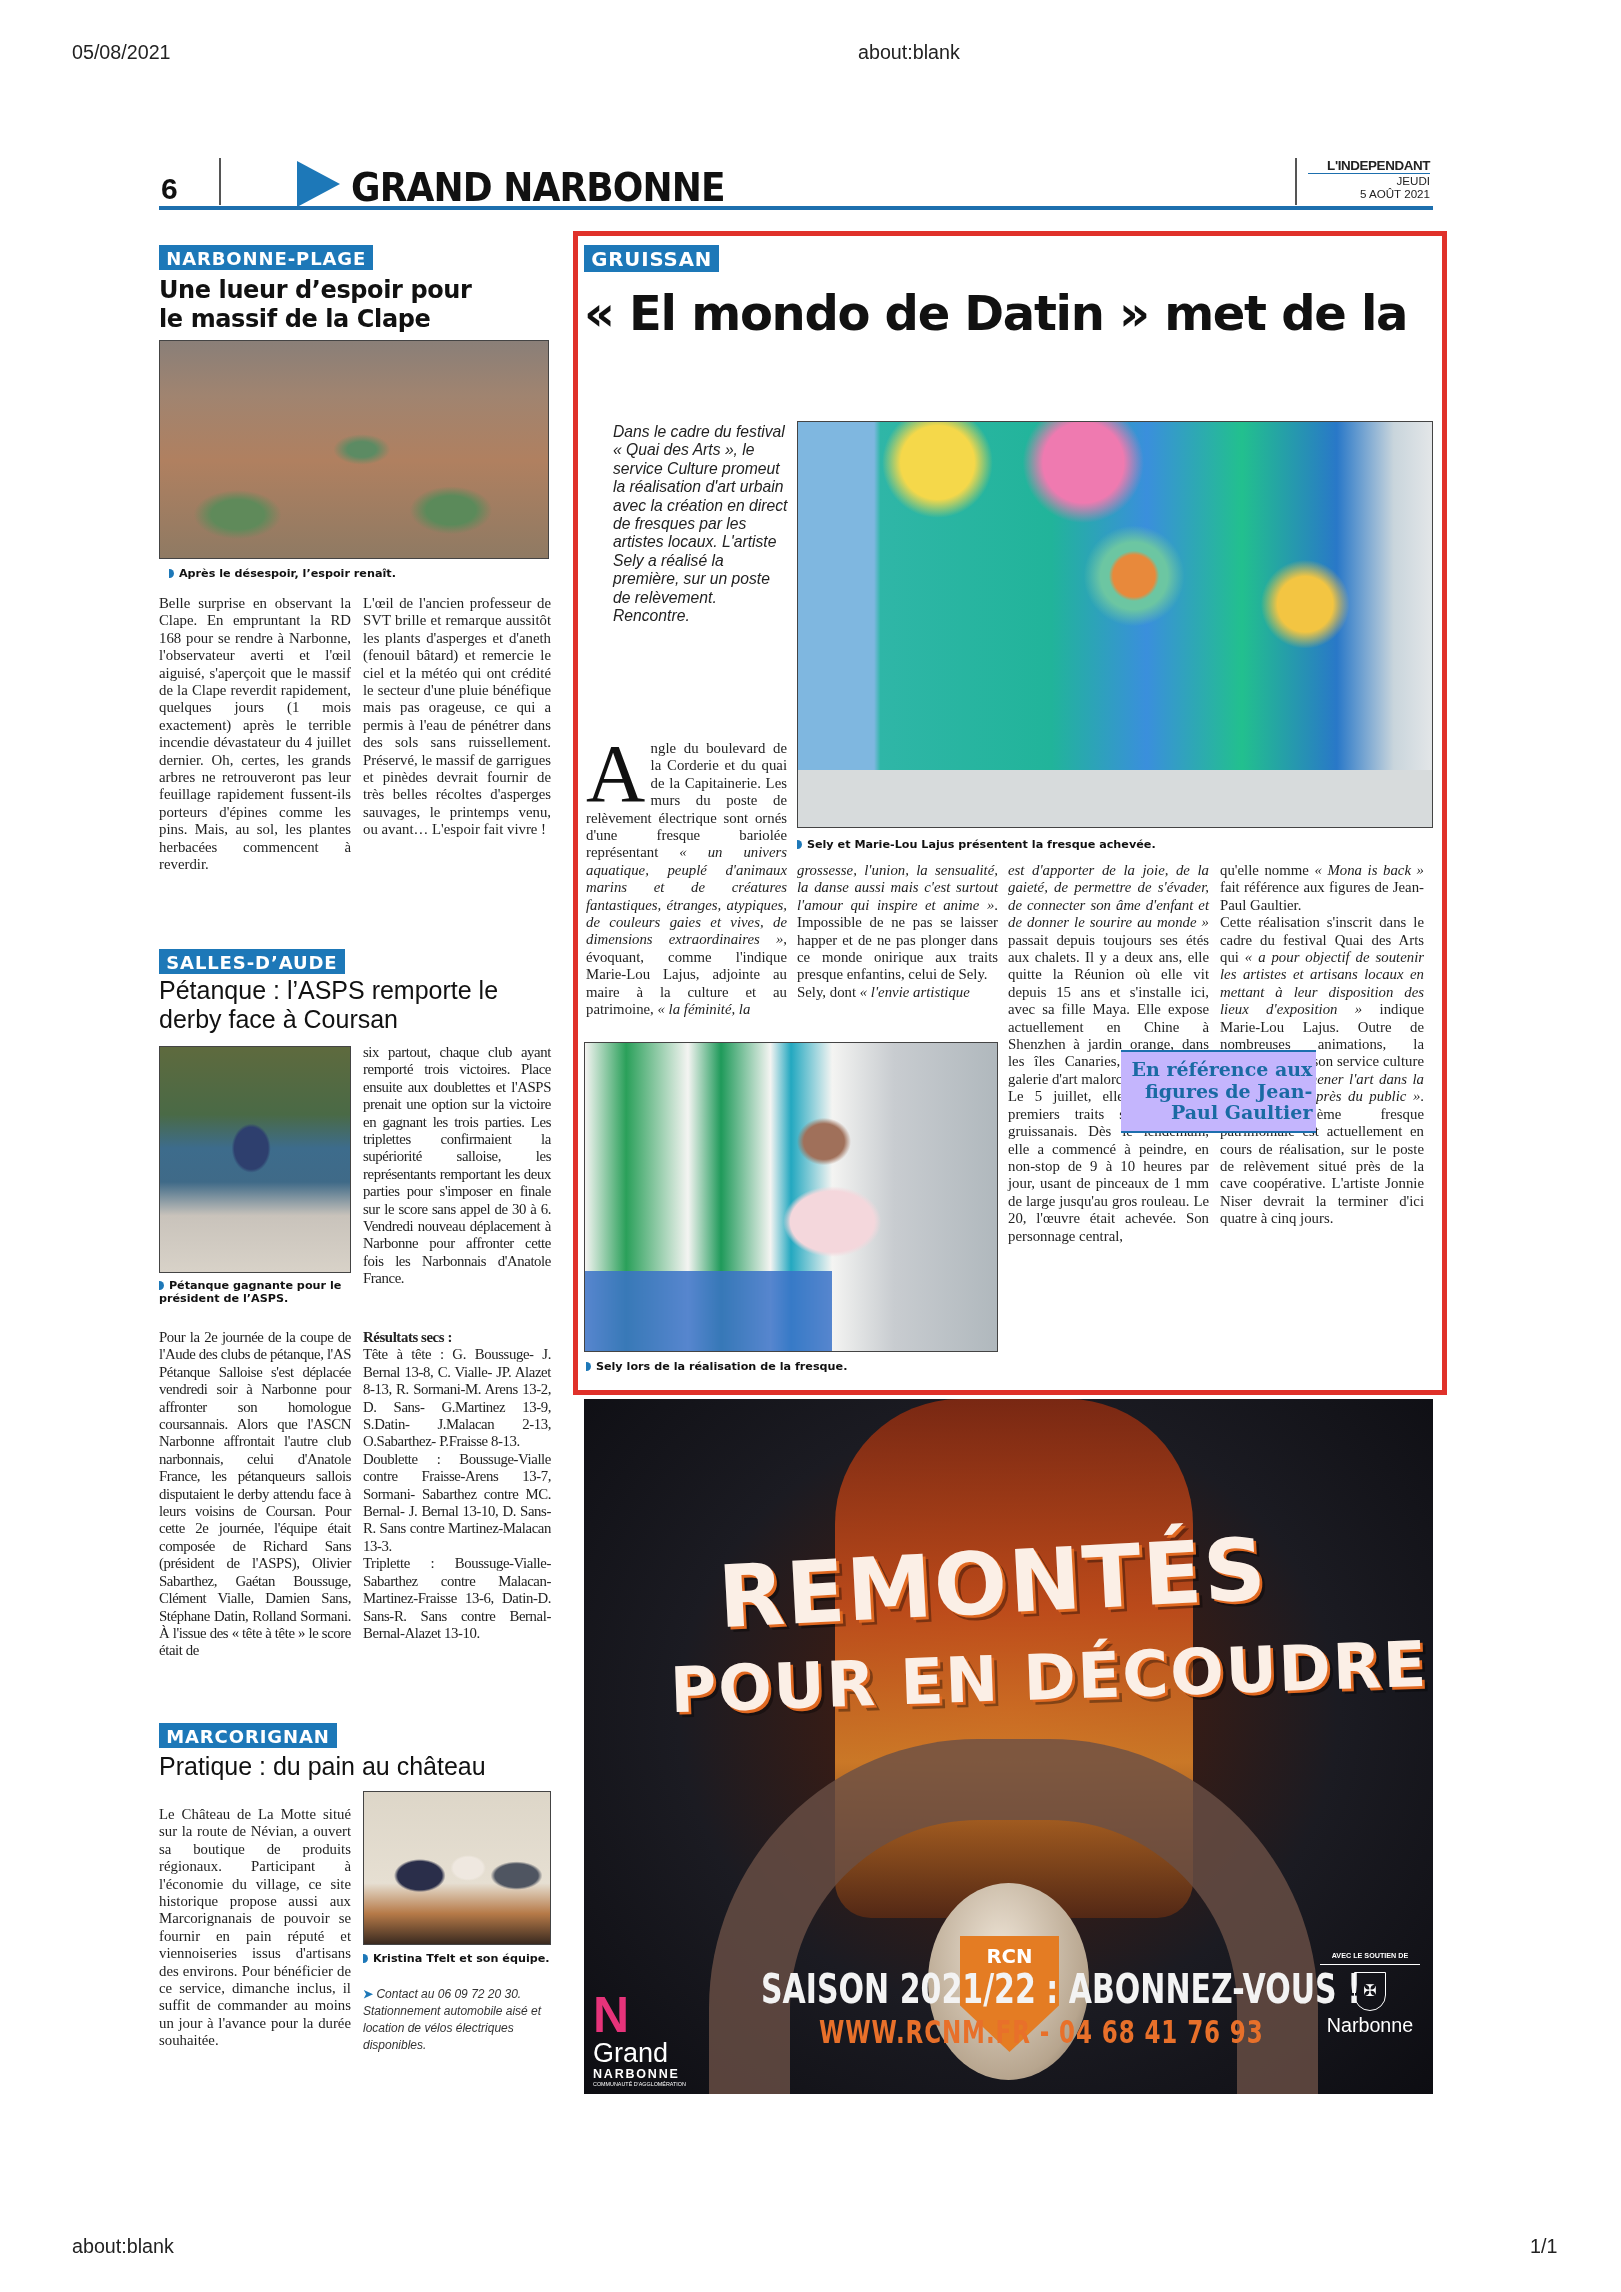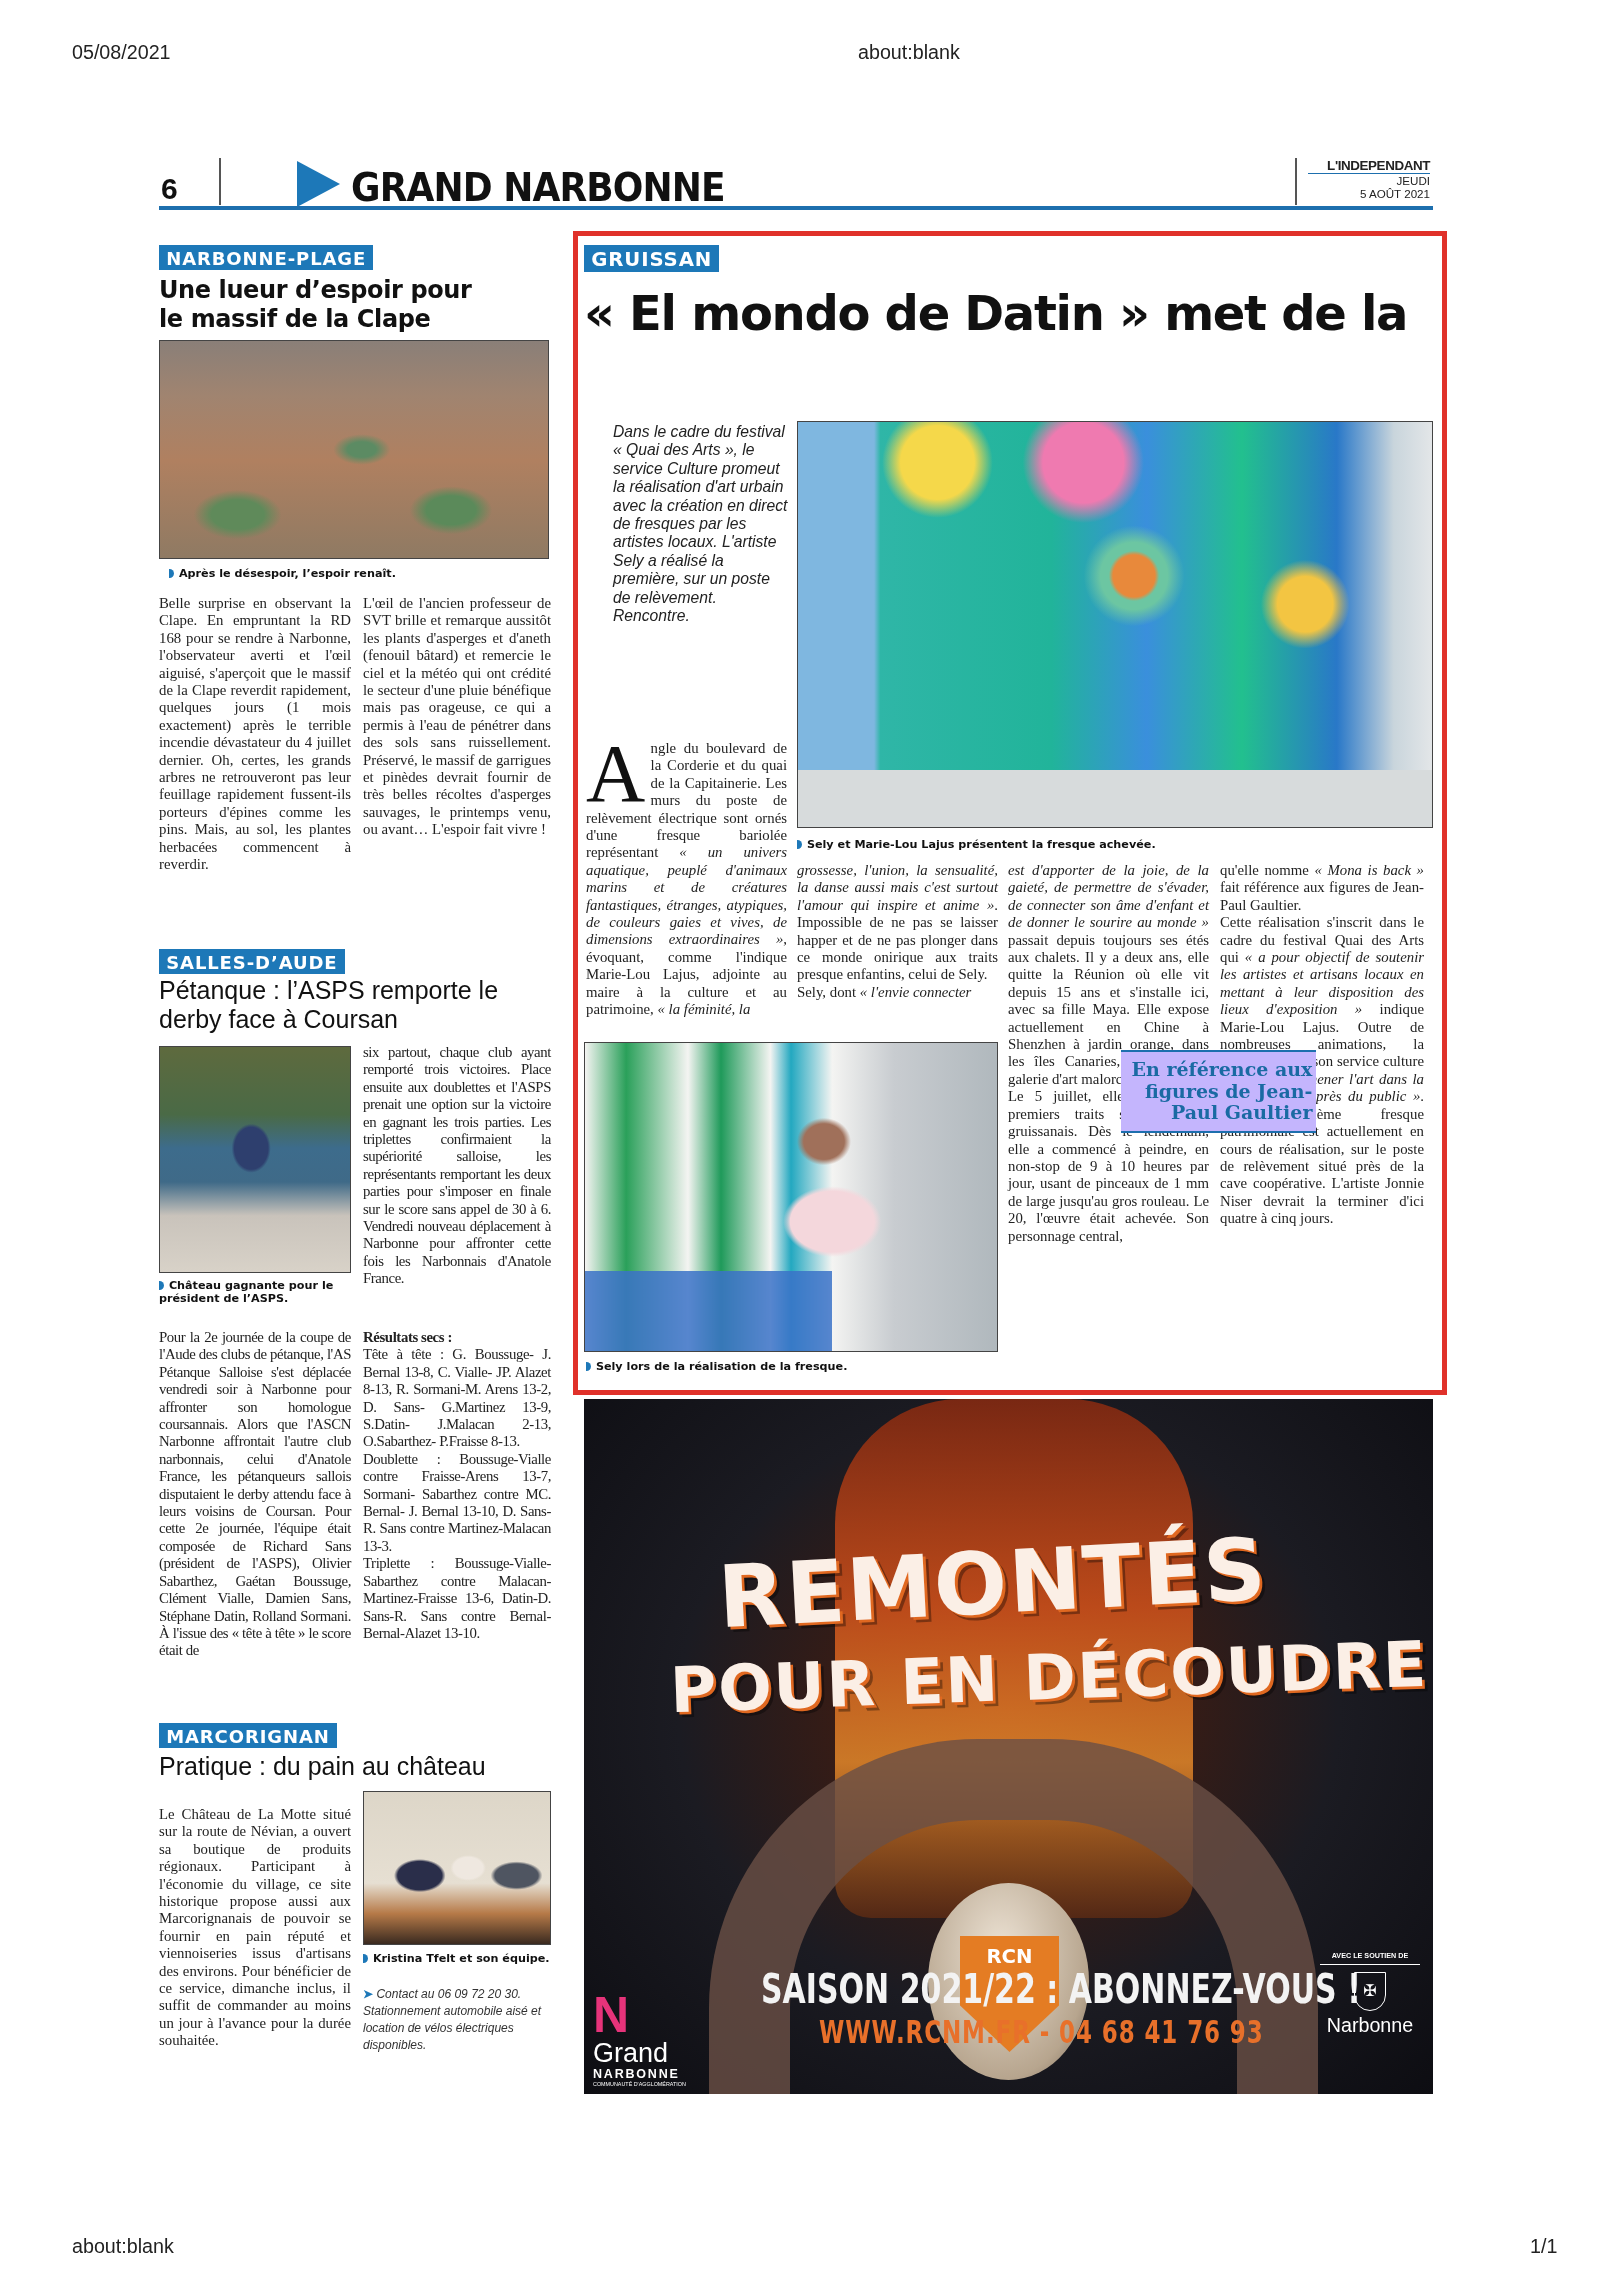--- a/index.html
+++ b/index.html
@@ -109,21 +109,21 @@
   <p class="abs body-text" style="left:363px;top:595px;width:188px;">L'œil de l'ancien professeur de SVT brille et remarque aussitôt les plants d'asperges et d'aneth (fenouil bâtard) et remercie le ciel et la météo qui ont crédité le secteur d'une pluie bénéfique mais pas orageuse, ce qui a permis à l'eau de pénétrer dans des sols sans ruissellement. Préservé, le massif de garrigues et pinèdes devrait fournir de très belles récoltes d'asperges sauvages, le printemps venu, ou avant… L'espoir fait vivre !</p>
 </section>
 
 <section>
   <div class="abs" style="left:159px;top:949px;"><span class="kicker">SALLES-D’AUDE</span></div>
   <div class="abs h-sans" style="left:159px;top:976px;font-size:25px;line-height:29px;">
     <div>Pétanque : l’ASPS remporte le</div>
     <div>derby face à Coursan</div>
   </div>
   <div class="photo ph-petanque" style="left:159px;top:1046px;width:192px;height:227px;"></div>
-  <div class="abs caption" style="left:159px;top:1279px;width:192px;"><span class="dot"></span><span>Château gagnante pour le président de l’ASPS.</span></div>
+  <div class="abs caption" style="left:159px;top:1279px;width:192px;"><span class="dot"></span><span>Pétanque gagnante pour le président de l’ASPS.</span></div>
   <p class="abs body-text" style="left:363px;top:1044px;width:188px;letter-spacing:-0.4px;">six partout, chaque club ayant remporté trois victoires. Place ensuite aux doublettes et l'ASPS prenait une option sur la victoire en gagnant les trois parties. Les triplettes confirmaient la supériorité salloise, les représentants remportant les deux parties pour s'imposer en finale sur le score sans appel de 30 à 6. Vendredi nouveau déplacement à Narbonne pour affronter cette fois les Narbonnais d'Anatole France.</p>
   <p class="abs body-text" style="left:159px;top:1329px;width:192px;letter-spacing:-0.4px;">Pour la 2e journée de la coupe de l'Aude des clubs de pétanque, l'AS Pétanque Salloise s'est déplacée vendredi soir à Narbonne pour affronter son homologue coursannais. Alors que l'ASCN Narbonne affrontait l'autre club narbonnais, celui d'Anatole France, les pétanqueurs sallois disputaient le derby attendu face à leurs voisins de Coursan. Pour cette 2e journée, l'équipe était composée de Richard Sans (président de l'ASPS), Olivier Sabarthez, Gaétan Boussuge, Clément Vialle, Damien Sans, Stéphane Datin, Rolland Sormani. À l'issue des « tête à tête » le score était de</p>
   <div class="abs body-text" style="left:363px;top:1329px;width:188px;letter-spacing:-0.4px;">
     <div style="font-weight:bold;">Résultats secs :</div>
     <div>Tête à tête : G. Boussuge- J. Bernal 13-8, C. Vialle- JP. Alazet 8-13, R. Sormani-M. Arens 13-2, D. Sans- G.Martinez 13-9, S.Datin- J.Malacan 2-13, O.Sabarthez- P.Fraisse 8-13.</div>
     <div>Doublette : Boussuge-Vialle contre Fraisse-Arens 13-7, Sormani- Sabarthez contre MC. Bernal- J. Bernal 13-10, D. Sans- R. Sans contre Martinez-Malacan 13-3.</div>
     <div>Triplette : Boussuge-Vialle-Sabarthez contre Malacan-Martinez-Fraisse 13-6, Datin-D. Sans-R. Sans contre Bernal-Bernal-Alazet 13-10.</div>
   </div>
 </section>
 
@@ -149,21 +149,21 @@
 
   <div class="photo ph-mural" style="left:797px;top:421px;width:636px;height:407px;"></div>
   <div class="abs caption" style="left:797px;top:838px;"><span class="dot"></span><span>Sely et Marie-Lou Lajus présentent la fresque achevée.</span></div>
 
   <div class="abs body-text" style="left:586px;top:740px;width:201px;">
     <span class="dropcap">A</span><span>ngle du boulevard de la Corderie et du quai de la Capitainerie. Les murs du poste de relèvement électrique sont ornés d'une fresque bariolée représentant </span><span class="it">« un univers aquatique, peuplé d'animaux marins et de créatures fantastiques, étranges, atypiques, de couleurs gaies et vives, de dimensions extraordinaires »</span><span>, évoquant, comme l'indique Marie-Lou Lajus, adjointe au maire à la culture et au patrimoine, </span><span class="it">« la féminité, la</span>
   </div>
 
   <div class="abs body-text" style="left:797px;top:862px;width:201px;">
     <span class="it">grossesse, l'union, la sensualité, la danse aussi mais c'est surtout l'amour qui inspire et anime »</span><span>. Impossible de ne pas se laisser happer et de ne pas plonger dans ce monde onirique aux traits presque enfantins, celui de Sely.</span><br>
-    <span>Sely, dont </span><span class="it">« l'envie connecter</span>
+    <span>Sely, dont </span><span class="it">« l'envie artistique</span>
   </div>
 
   <div class="photo ph-sely" style="left:584px;top:1042px;width:414px;height:310px;"></div>
   <div class="abs caption" style="left:586px;top:1360px;"><span class="dot"></span><span>Sely lors de la réalisation de la fresque.</span></div>
 
   <div class="abs body-text" style="left:1008px;top:862px;width:201px;">
     <span class="it">est d'apporter de la joie, de la gaieté, de permettre de s'évader, de connecter son âme d'enfant et de donner le sourire au monde »</span><span> passait depuis toujours ses étés aux chalets. Il y a deux ans, elle quitte la Réunion où elle vit depuis 15 ans et s'installe ici, avec sa fille Maya. Elle expose actuellement en Chine à Shenzhen à jardin orange, dans les îles Canaries, et dans une galerie d'art malorcaine.</span><br>
     <span>Le 5 juillet, elle a tracé les premiers traits sur le poste gruissanais. Dès le lendemain, elle a commencé à peindre, en non-stop de 9 à 10 heures par jour, usant de pinceaux de 1 mm de large jusqu'au gros rouleau. Le 20, l'œuvre était achevée. Son personnage central,</span>
   </div>
 

